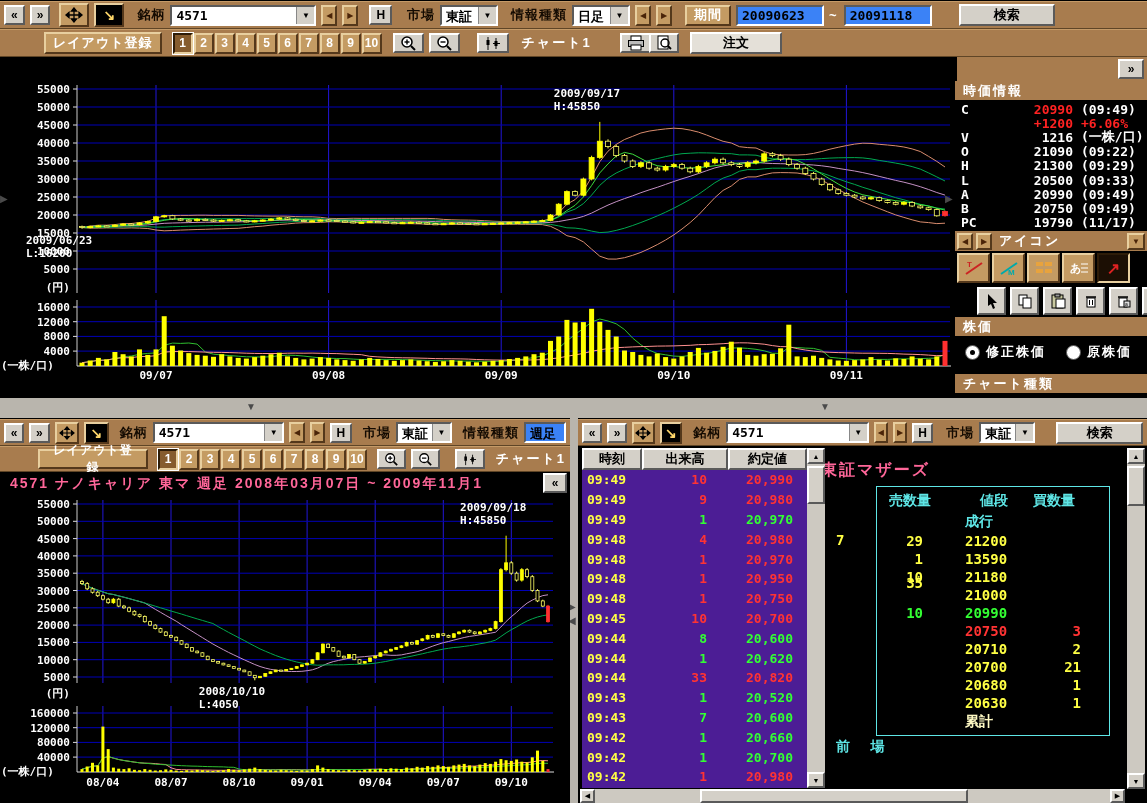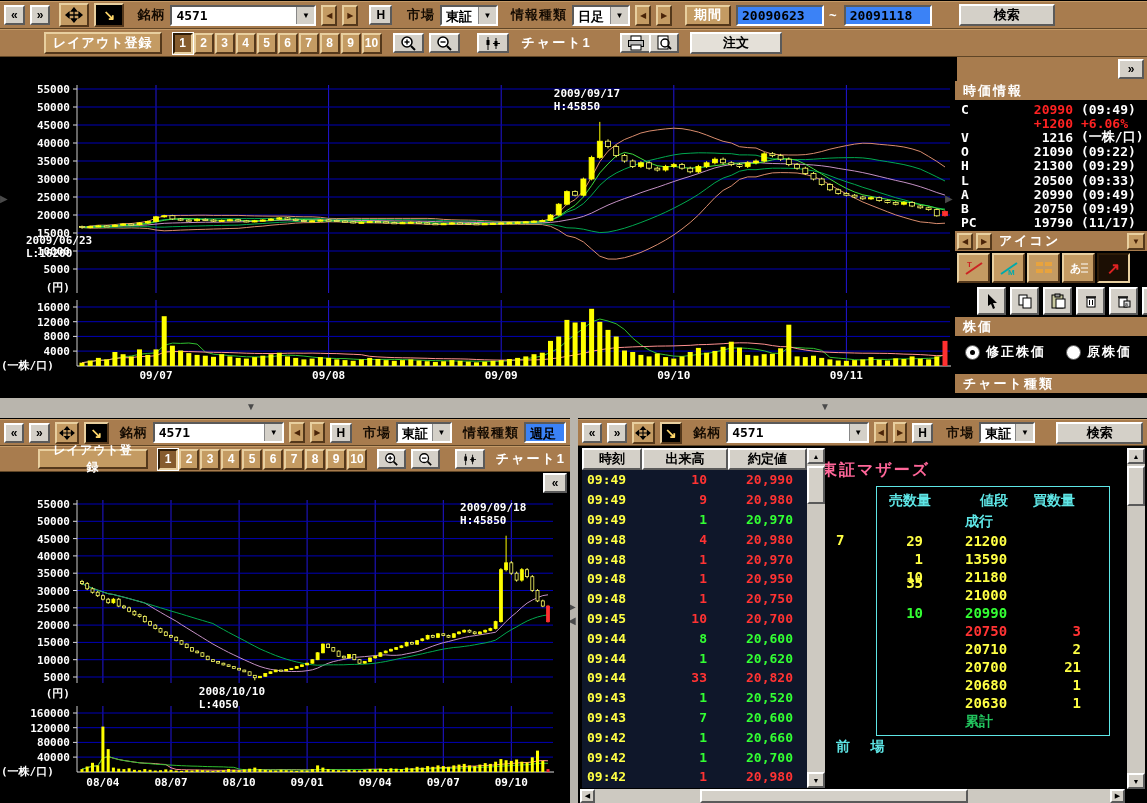--- a/index.html
+++ b/index.html
@@ -786,20 +786,23 @@
       <svg width="16" height="13" viewBox="0 0 18 15">
           <line x1="4" y1="1" x2="4" y2="14" stroke="#000"></line>
           <rect x="2.5" y="4" width="3" height="5" fill="#000"></rect>
           <line x1="9" y1="7.5" x2="16" y2="7.5" stroke="#000"></line>
           <line x1="12" y1="2" x2="12" y2="13" stroke="#000"></line>
           <rect x="10.5" y="5" width="3" height="5" fill="#000"></rect>
         </svg>
     </div>
     <span class="wlabel" style="margin-left:6px">チャート1</span>
   </div>
+  <div style="position:absolute;left:0;top:54px;width:570px;height:23px;background:#000">
+    <span class="ptitle" style="margin-left:10px;line-height:23px;font-size:14px">4571 ナノキャリア  東マ  週足  2008年03月07日 ~ 2009年11月1</span>
+  </div>
   <button class="gbtn sm" style="position:absolute;right:3px;top:55px;width:24px">«</button>
   <svg id="weeklychart" class="chart" style="left:0;top:77px" width="570" height="308">
       <line x1="102.9" y1="5" x2="102.9" y2="188" stroke="#2216d8"></line>
       <line x1="102.9" y1="211" x2="102.9" y2="277" stroke="#2216d8"></line>
       <text x="102.9" y="291" fill="#fff" text-anchor="middle" class="axlab">08/04</text>
       <line x1="171.0" y1="5" x2="171.0" y2="188" stroke="#2216d8"></line>
       <line x1="171.0" y1="211" x2="171.0" y2="277" stroke="#2216d8"></line>
       <text x="171.0" y="291" fill="#fff" text-anchor="middle" class="axlab">08/07</text>
       <line x1="239.1" y1="5" x2="239.1" y2="188" stroke="#2216d8"></line>
       <line x1="239.1" y1="211" x2="239.1" y2="277" stroke="#2216d8"></line>
@@ -1171,21 +1174,21 @@
     <div class="combo" style="width:58px">
       <span class="ctxt">東証</span>
       <span class="dd">▼</span>
     </div>
     <button class="gbtn" style="margin-left:16px;width:100px">検索</button>
   </div>
 
   <div class="thcell" style="left:4px;top:30px;width:60px">時刻</div>
   <div class="thcell" style="left:64px;top:30px;width:86px">出来高</div>
   <div class="thcell" style="left:150px;top:30px;width:79px">約定値</div>
-  <div id="tickrows" class="z2" style="position:absolute;left:4px;top:52px;width:225px;height:318px;overflow:hidden;background:#0f172a">
+  <div id="tickrows" class="z2" style="position:absolute;left:4px;top:52px;width:225px;height:318px;overflow:hidden;background:#4c1d95">
       <div class="trow">
         <span class="tc-time">09:49</span>
         <span class="tc-vol" style="color: rgb(255, 51, 51);">10</span>
         <span class="tc-prc" style="color: rgb(255, 51, 51);">20,990</span>
       </div>
       <div class="trow">
         <span class="tc-time">09:49</span>
         <span class="tc-vol" style="color: rgb(255, 51, 51);">9</span>
         <span class="tc-prc" style="color: rgb(255, 51, 51);">20,980</span>
       </div>
@@ -1291,21 +1294,21 @@
       <span class="bk" style="left: 88px; top: 136px; color: rgb(255, 51, 51);">20750</span>
       <span class="bk" style="left: 150px; top: 136px; width: 54px; text-align: right; display: inline-block; color: rgb(255, 51, 51);">3</span>
       <span class="bk" style="left: 88px; top: 154px; color: rgb(255, 255, 68);">20710</span>
       <span class="bk" style="left: 150px; top: 154px; width: 54px; text-align: right; display: inline-block; color: rgb(255, 255, 68);">2</span>
       <span class="bk" style="left: 88px; top: 172px; color: rgb(255, 255, 68);">20700</span>
       <span class="bk" style="left: 150px; top: 172px; width: 54px; text-align: right; display: inline-block; color: rgb(255, 255, 68);">21</span>
       <span class="bk" style="left: 88px; top: 190px; color: rgb(255, 255, 68);">20680</span>
       <span class="bk" style="left: 150px; top: 190px; width: 54px; text-align: right; display: inline-block; color: rgb(255, 255, 68);">1</span>
       <span class="bk" style="left: 88px; top: 208px; color: rgb(255, 255, 68);">20630</span>
       <span class="bk" style="left: 150px; top: 208px; width: 54px; text-align: right; display: inline-block; color: rgb(255, 255, 68);">1</span>
-      <span class="bk" style="left: 88px; top: 226px; width: 60px; text-align: left; display: inline-block; color: #22c55e; font-family: Liberation Serif, serif;">累計</span>
+      <span class="bk" style="left: 88px; top: 226px; width: 60px; text-align: left; display: inline-block; color: #fef9c3; font-family: Liberation Serif, serif;">累計</span>
     </div>
 
   <div class="bk" style="left:258px;top:114px;color:#ffff44">7</div>
   <div class="bk cyan" style="left:258px;top:320px;font-size:14px;letter-spacing:6px">前 場</div>
 
   <div class="sbh" style="left:2px;top:371px;width:545px">
     <div class="sbtn" style="left:0;top:0;width:15px;height:14px">
         <span>◀</span>
       </div>
     <div class="sthumb" style="left:120px;top:0;width:268px;height:14px"></div>

